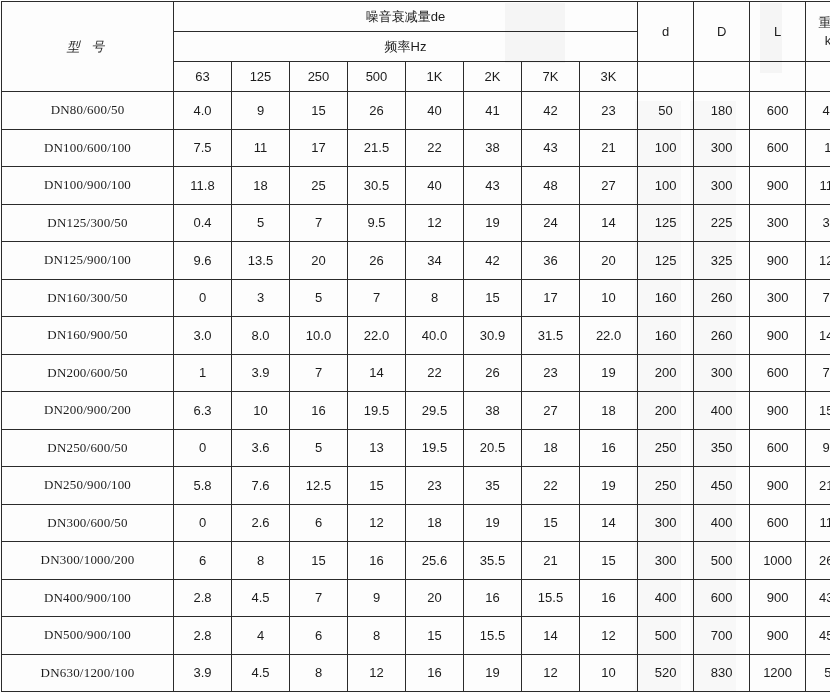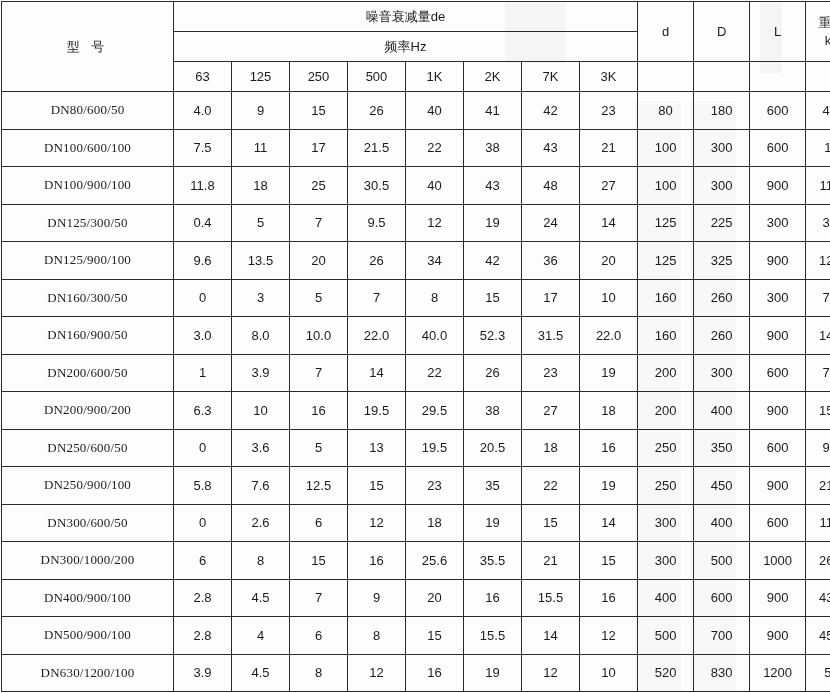--- a/index.html
+++ b/index.html
@@ -45,20 +45,21 @@
     height: 30px;
     font-size: 13px;
   }
   .h-freq {
     height: 30px;
     font-size: 13px;
   }
   .model-head {
     font-size: 14px;
     letter-spacing: 4px;
+    font-style: italic;
   }
   .unit-head {
     font-size: 13px;
     line-height: 1.35;
   }
   td.model {
     font-size: 13.5px;
     letter-spacing: 0.2px;
     font-family: Liberation Serif, serif;
   }
@@ -146,21 +147,21 @@
         <tr class="data">
           <td class="model">DN80/600/50</td>
           <td>4.0</td>
           <td>9</td>
           <td>15</td>
           <td>26</td>
           <td>40</td>
           <td>41</td>
           <td>42</td>
           <td>23</td>
-          <td class="dim">80</td>
+          <td class="dim">50</td>
           <td class="dim">180</td>
           <td class="dim">600</td>
           <td class="dim">4.0</td>
         </tr>
         <tr class="data">
           <td class="model">DN100/600/100</td>
           <td>7.5</td>
           <td>11</td>
           <td>17</td>
           <td>21.5</td>
@@ -233,21 +234,21 @@
           <td class="dim">300</td>
           <td class="dim">7.0</td>
         </tr>
         <tr class="data">
           <td class="model">DN160/900/50</td>
           <td>3.0</td>
           <td>8.0</td>
           <td>10.0</td>
           <td>22.0</td>
           <td>40.0</td>
-          <td>52.3</td>
+          <td>30.9</td>
           <td>31.5</td>
           <td>22.0</td>
           <td class="dim">160</td>
           <td class="dim">260</td>
           <td class="dim">900</td>
           <td class="dim">14.0</td>
         </tr>
         <tr class="data">
           <td class="model">DN200/600/50</td>
           <td>1</td>

